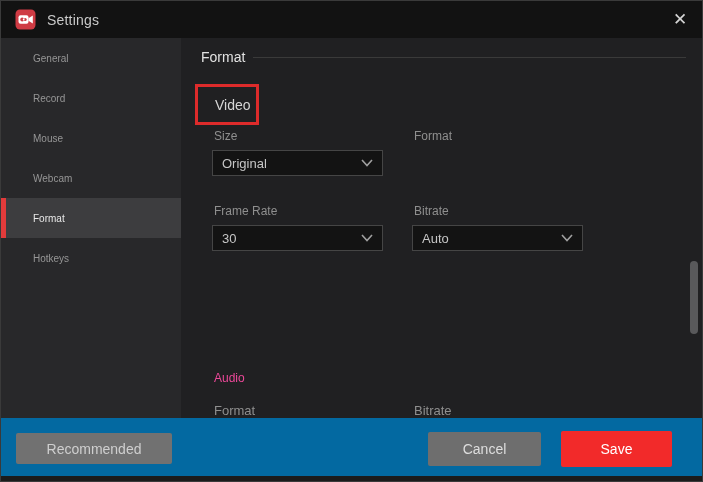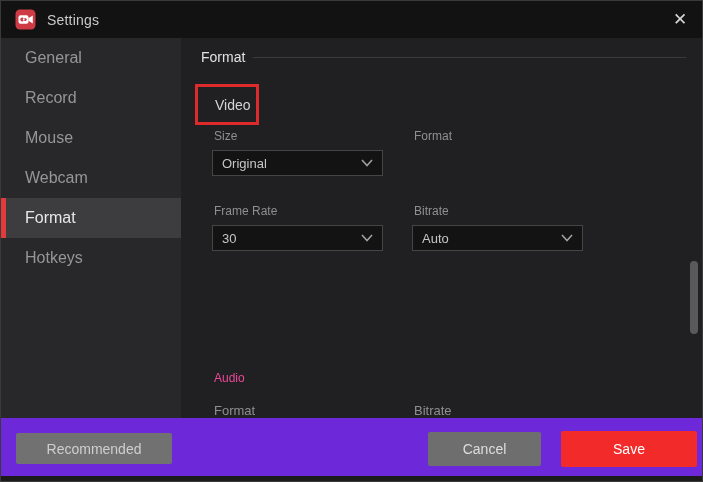--- a/index.html
+++ b/index.html
@@ -25,21 +25,21 @@
     display: flex; align-items: center; justify-content: center;
     color: #d4d4d4; font-size: 17px; font-weight: 400; cursor: pointer;
   }
   
   .sidebar {
     position: absolute; top: 37px; left: 0; width: 180px; bottom: 63px;
     background: #28282a;
   }
   .side-item {
     position: relative; height: 40px; display: flex; align-items: center;
-    padding-left: 24px; color: #969696; font-size: 16px; cursor: pointer;
+    padding-left: 32px; color: #969696; font-size: 10px; cursor: pointer;
   }
   .side-item.selected { background: #3d3d3f; color: #e8e8e8; }
   .side-item.selected::before {
     content: ""; position: absolute; left: 0; top: 0; bottom: 0; width: 5px;
     background: #e23b3b;
   }
   
   .content { position: absolute; top: 37px; left: 180px; right: 0; bottom: 63px; background: #202022; overflow: hidden; }
   .section-head { position: absolute; left: 20px; top: 11px; color: #e2e2e2; font-size: 14px; }
   .head-rule { position: absolute; left: 72px; right: 16px; top: 19px; height: 1px; background: #3a3a3a; }
@@ -67,34 +67,34 @@
   .f-bitrate{ left: 231px; top: 166px; }
   .f-quality{ left: 31px;  top: 241px; }
   
   .scroll-thumb {
     position: absolute; right: 4px; top: 260px; width: 8px; height: 73px;
     background: #59595b; border-radius: 4px; cursor: pointer;
   }
   
   .footer {
     position: absolute; left: 0; right: 0; bottom: 5px; height: 58px;
-    background: #6d28d9;
+    background: #0369a1;
   }
   .bottom-strip { position: absolute; left: 0; right: 0; bottom: 0; height: 5px; background: #1b1b1b; }
   .btn { border: none; border-radius: 2px; font-family: inherit; cursor: pointer; }
   .btn-recommended {
     position: absolute; left: 15px; top: 15px; width: 156px; height: 31px;
     background: #717171; color: #cfcfcf; font-size: 14px;
   }
   .btn-cancel {
     position: absolute; left: 427px; top: 14px; width: 113px; height: 34px;
     background: #6e6e6e; color: #dedede; font-size: 14px;
   }
   .btn-save {
-    position: absolute; left: 560px; top: 13px; width: 136px; height: 36px;
+    position: absolute; left: 560px; top: 13px; width: 111px; height: 36px;
     background: #f22a2a; color: #ffffff; font-size: 14px;
   }
 </style>
 </head>
 <body>
 
 <div id="window">
 
   <div class="titlebar">
     <svg class="app-icon" viewBox="0 0 21 21">

